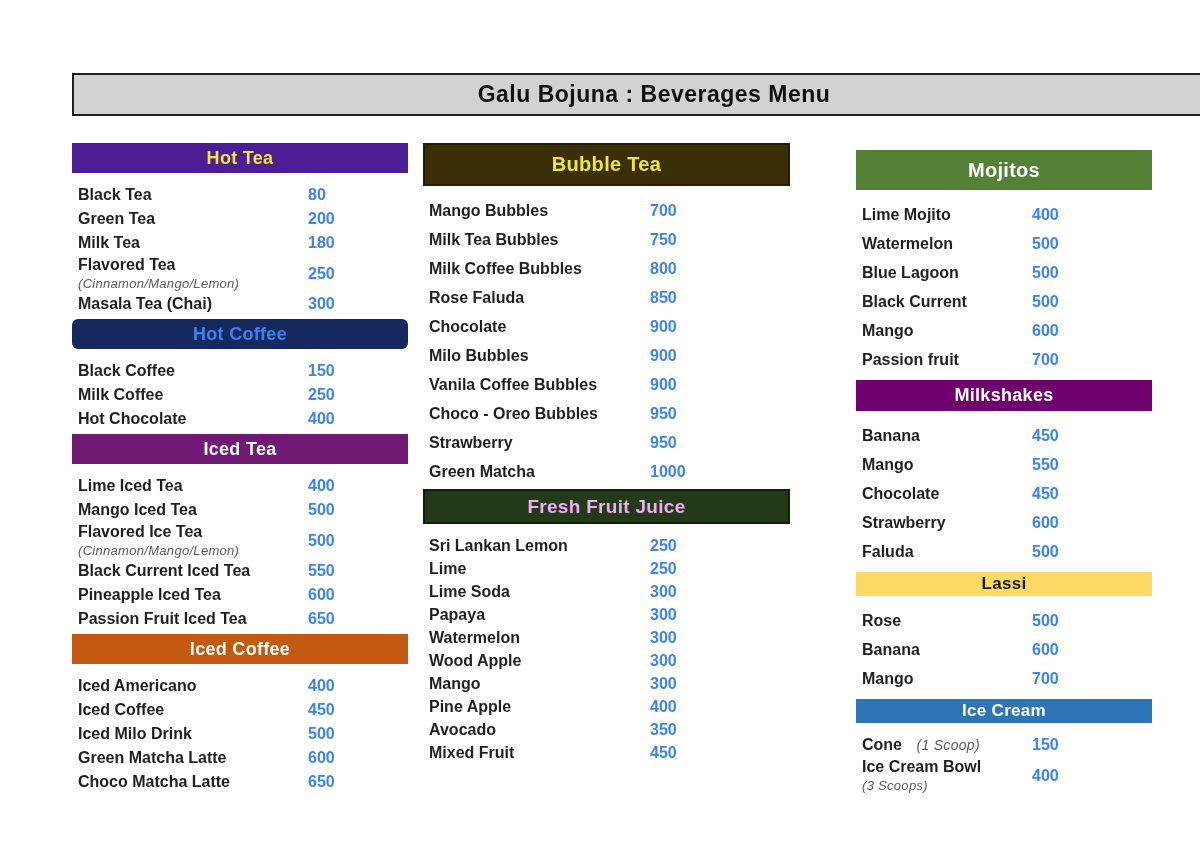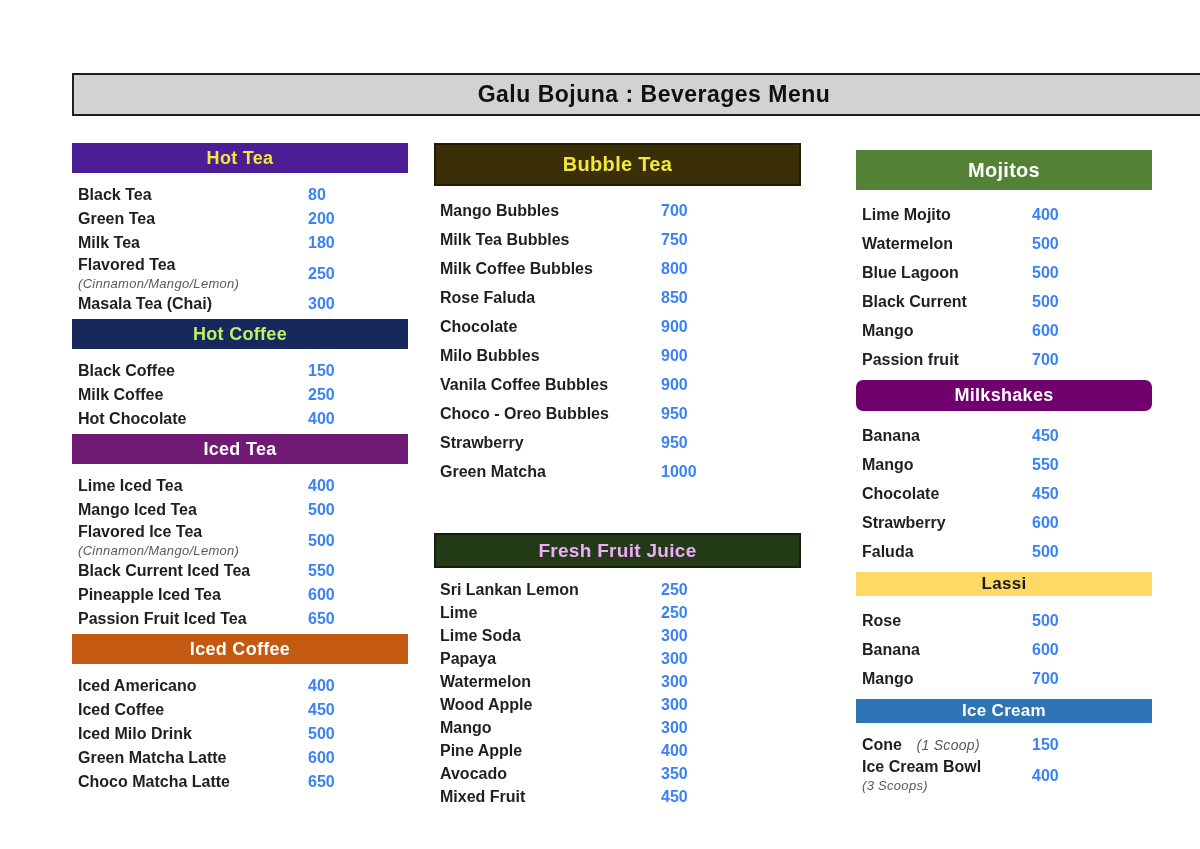--- a/index.html
+++ b/index.html
@@ -10,35 +10,35 @@
 
   .title-bar {
     position: absolute; left: 72px; top: 73px; width: 1164px; height: 43px;
     background: #d2d2d2; border: 2px solid #1f1f1f;
     display: flex; align-items: center; justify-content: center;
     font-size: 23px; font-weight: bold; color: #101010; letter-spacing: 0.5px;
   }
 
   .menu-col { position: absolute; display: flex; flex-direction: column; }
   .col-1 { left: 72px;  top: 143px; width: 336px; }
-  .col-2 { left: 434px; top: 143px; width: 367px; gap: 44px; }
+  .col-2 { left: 423px; top: 143px; width: 367px; }
   .col-3 { left: 856px; top: 150px; width: 296px; }
 
   .section { display: flex; flex-direction: column; margin-bottom: 3px; }
   .col-3 .section { margin-bottom: 6px; }
 
   .section-header {
     display: flex; align-items: center; justify-content: center;
     font-weight: bold; font-size: 18px; height: 30px; flex-shrink: 0;
     letter-spacing: 0.3px;
   }
   .col-2 .section:nth-child(1) .section-header { height: 43px; font-size: 20px; border: 2px solid #241d05; }
   .col-2 .section:nth-child(2) .section-header { height: 35px; font-size: 19px; border: 2px solid #141f0b; }
   .col-3 .section:nth-child(1) .section-header { height: 40px; font-size: 20px; }
-  .col-3 .section:nth-child(2) .section-header { height: 31px; border-radius: 7px; }
+  .col-3 .section:nth-child(2) .section-header { height: 31px; }
   .col-3 .section:nth-child(3) .section-header { height: 24px; font-size: 17px; }
   .col-3 .section:nth-child(4) .section-header { height: 24px; font-size: 17px; }
 
   .section-items { display: flex; flex-direction: column; padding-top: 10px; }
 
   .row { display: flex; align-items: center; min-height: 24px; }
   .col-2 .section:nth-child(1) .row { min-height: 29px; }
   .col-2 .section:nth-child(2) .row { min-height: 23px; }
   .col-3 .row { min-height: 29px; }
   .col-3 .section:nth-child(4) .row { min-height: 24px; }
@@ -97,21 +97,21 @@
     <div class="nm">
       <span>Masala Tea (Chai)</span>
       
     </div>
     <div class="price">300</div>
   </div>
 </div>
   </div>
 
   <div class="section">
-    <div class="section-header" style="background: rgb(22, 41, 92); color: #bef264;">Hot Coffee</div>
+    <div class="section-header" style="background: rgb(22, 41, 92); color: #3b82f6; border-radius: 6px;">Hot Coffee</div>
     <div class="section-items">
   <div class="row">
     <div class="nm">
       <span>Black Coffee</span>
       
     </div>
     <div class="price">150</div>
   </div>
 
   <div class="row">

